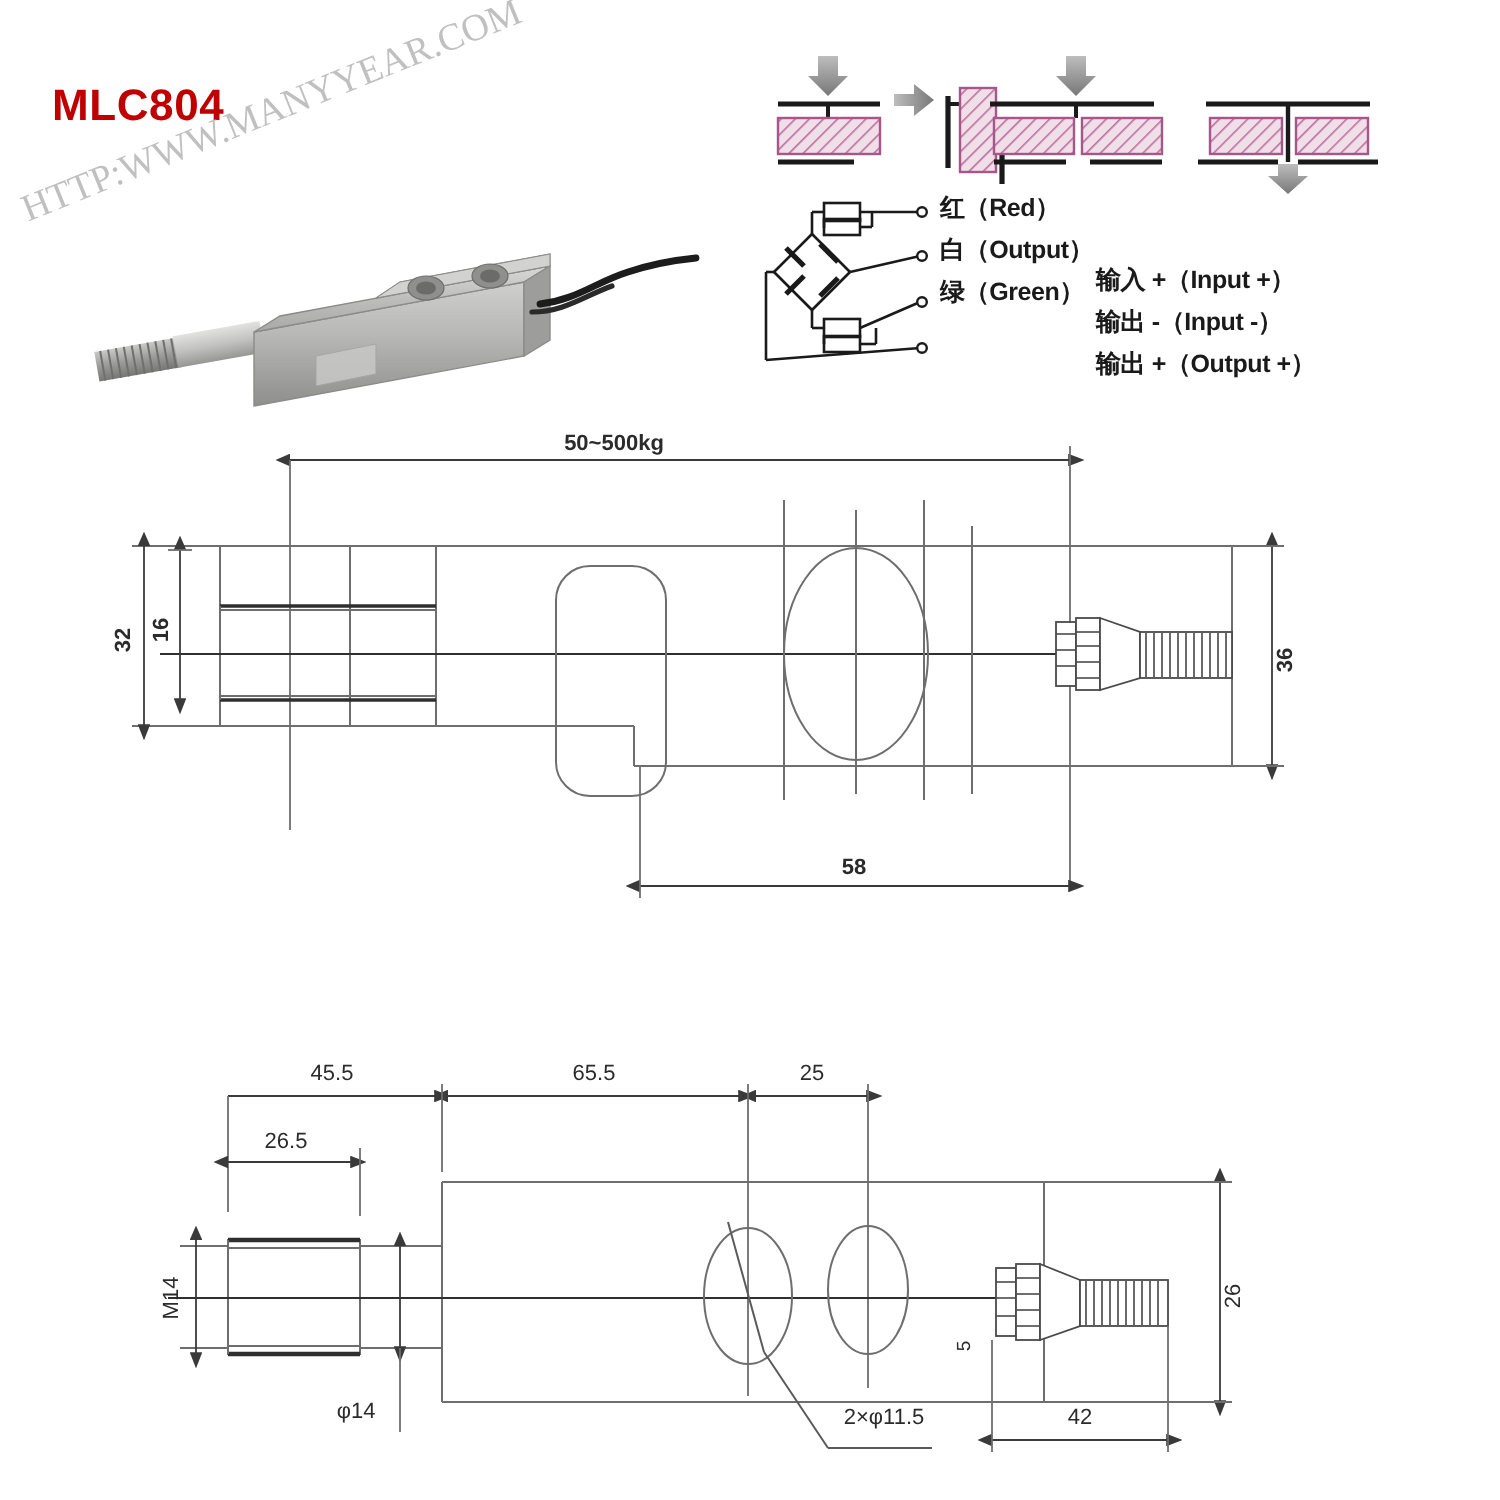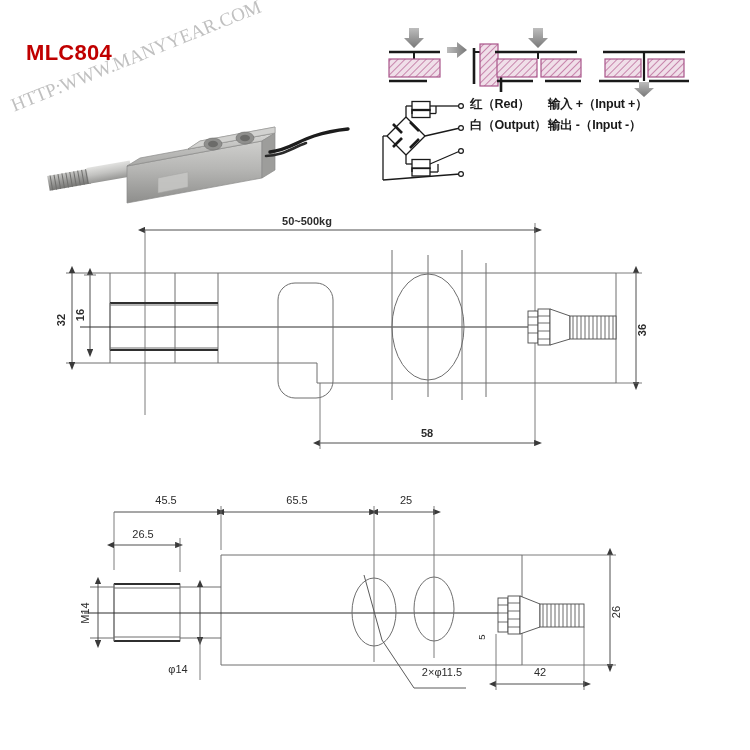--- a/index.html
+++ b/index.html
@@ -67,31 +67,31 @@
     width: 278px;
   }
   .wire-row {
     display: flex;
     height: 21px;
     font-size: 12.5px;
     color: #1a1a1a;
     white-space: nowrap;
   }
   .wire-color { width: 78px; font-weight: bold; letter-spacing: -.2px;}
-  .wire-func  { font-weight: bold; letter-spacing: -.2px;}
+  .wire-func  { font-weight: bold; letter-spacing: -.2px; margin-top: 36px;}
 
   
   #drawing-top {
     position: absolute;
     left: 70px; top: 215px;
     width: 600px; height: 270px; font-weight: bold;
   }
   #drawing-side {
     position: absolute;
-    left: 70px; top: 462px;
+    left: 70px; top: 498px;
     width: 600px; height: 235px;
   }
   svg { display: block; overflow: visible; }
   .dimtext {
     font-family: "Liberation Sans", sans-serif;
     font-size: 11px;
     fill: #2b2b2b;
   }
   .dimtext-sm {
     font-family: "Liberation Sans", sans-serif;
@@ -284,20 +284,24 @@
     </svg>
 
     <div id="wire-legend">
       <div class="wire-row">
         <span class="wire-color">红（Red）</span>
         <span class="wire-func">输入 +（Input  +）</span>
       </div>
       <div class="wire-row">
         <span class="wire-color">白（Output）</span>
         <span class="wire-func">输出 -（Input -）</span>
+      </div>
+      <div class="wire-row">
+        <span class="wire-color">绿（Green）</span>
+        <span class="wire-func">输出 +（Output +）</span>
       </div>
     </div>
   </div>
 
   <div id="drawing-top">
     <svg width="600" height="270" viewBox="0 0 600 270">
       <defs>
         <marker id="arrL" markerWidth="9" markerHeight="7" refX="8" refY="3.5" orient="auto">
           <path d="M 8,0 L 0,3.5 L 8,7 z" fill="#3a3a3a"></path>
         </marker>

